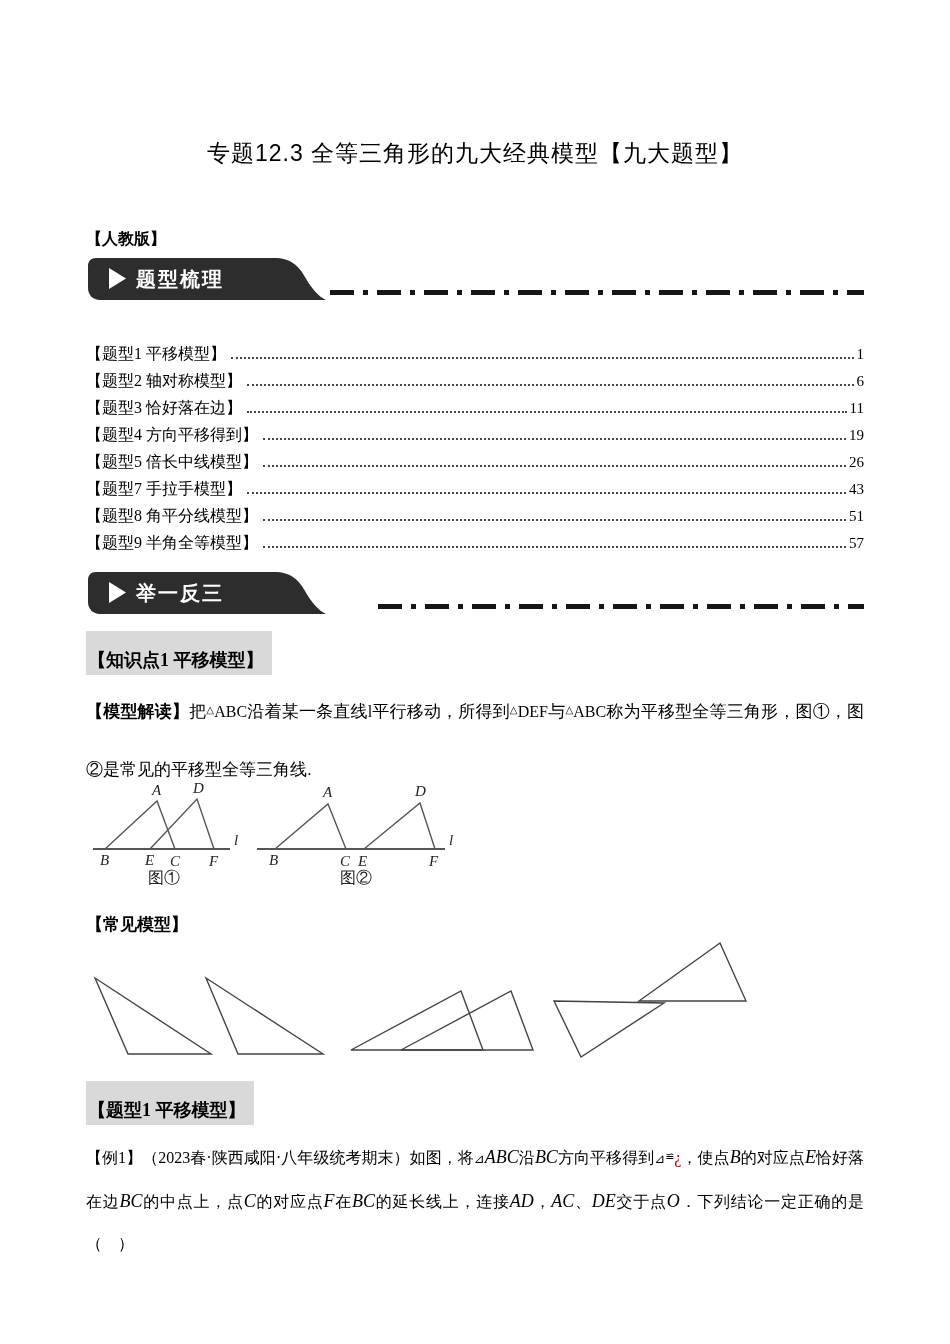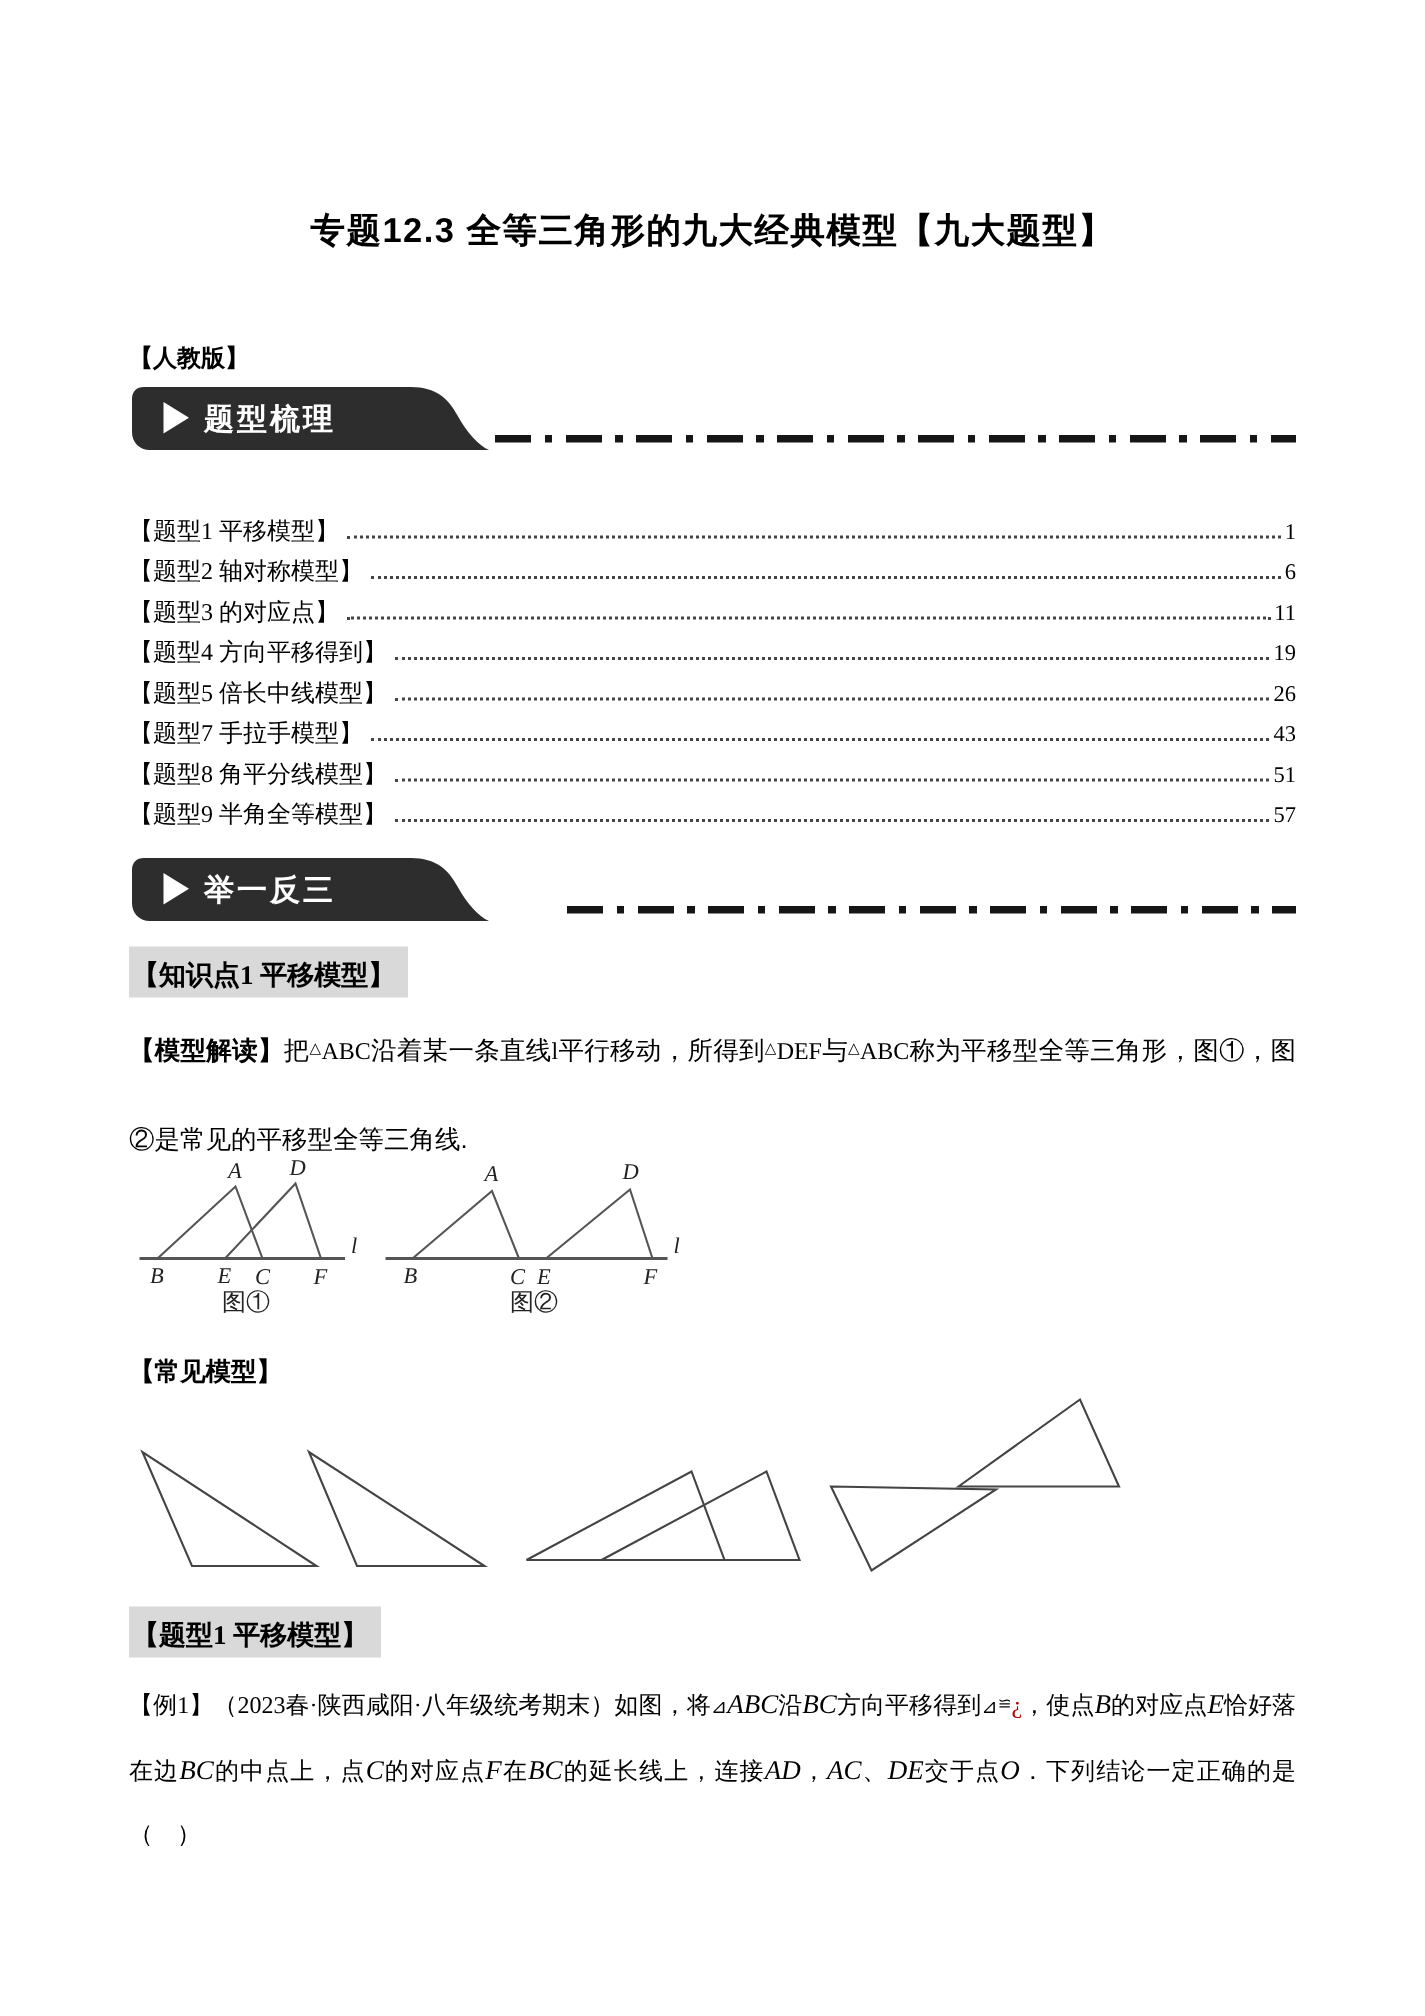--- a/index.html
+++ b/index.html
@@ -1,36 +1,36 @@
 <!DOCTYPE html>
 <html><head>
 <meta charset="utf-8">
 <style>
   * { margin:0; padding:0; box-sizing:border-box; }
   html,body { background:#ffffff; }
   body { width:950px; font-family:"Liberation Serif", serif; color:#000; }
   .page { position:relative; width:950px; height:1344px; background:#fff; overflow:hidden; padding:138px 86px 0 86px; }
 
-  .doc-title { text-align:center; font-family:"Liberation Sans", sans-serif; font-weight:bold; font-size:23px; letter-spacing:1px; color:#000; }
+  .doc-title { text-align:center; font-family:"Liberation Sans", sans-serif; font-weight:normal; font-size:23px; letter-spacing:1px; color:#000; }
   .edition { font-family:"Liberation Serif", serif; font-weight:bold; font-size:16px; margin-top:60px; }
 
   .banner-row { display:flex; width:100%; margin-top:6px; height:46px; }
   .banner-svg { flex:0 0 auto; }
   .dashline { flex:1 1 auto; align-self:flex-end; height:5px; margin:0 0 7px 4px;
     background:repeating-linear-gradient(90deg,#161616 0 24px,transparent 24px 33px,#161616 33px 38px,transparent 38px 47px); }
 
   .toc { margin-top:42px; }
   .toc-item { display:flex; align-items:baseline; height:27px; font-size:16px; font-family:"Liberation Serif", serif; }
   .toc-label { white-space:nowrap; }
   .toc-leader { flex:1; border-bottom:2px dotted #444; margin:0 3px 4px 5px; }
   .toc-page { white-space:nowrap; font-size:15px; }
 
   .banner-row.second { margin-top:10px;gap:48px; }
 
-  .hl-heading { display:inline-block; background:#d9d9d9; font-family:"Liberation Serif", serif; font-weight:bold; font-size:18px; padding:7px 8px 3px 2px; }
+  .hl-heading { display:inline-block; background:#d9d9d9; font-family:"Liberation Serif", serif; font-weight:bold; font-size:18px; padding:17px 8px 3px 2px; }
   .kp-heading-wrap { margin-top:15px; }
 
   .interp { margin-top:6px; font-size:17px; line-height:58px; text-align:justify; font-family:"Liberation Sans", sans-serif; }
   .interp .lbl { font-weight:bold; }
   .interp .tri { font-size:10px; vertical-align:4px; font-family:"Liberation Sans", sans-serif; }
   .interp .mu { font-family:"Liberation Serif", serif; font-size:16px; }
 
   .figures { display:flex; margin-top:-18px; margin-left:4px; }
   .fig2wrap { margin-left:2px; }
   .fig-svg text { font-family:"Liberation Serif", serif; }
@@ -71,21 +71,21 @@
       <span class="toc-label">【题型1 平移模型】</span>
       <span class="toc-leader"></span>
       <span class="toc-page">1</span>
     </div>
     <div class="toc-item">
       <span class="toc-label">【题型2 轴对称模型】</span>
       <span class="toc-leader"></span>
       <span class="toc-page">6</span>
     </div>
     <div class="toc-item">
-      <span class="toc-label">【题型3 的对应点】</span>
+      <span class="toc-label">【题型3 恰好落在边】</span>
       <span class="toc-leader"></span>
       <span class="toc-page">11</span>
     </div>
     <div class="toc-item">
       <span class="toc-label">【题型4 方向平移得到】</span>
       <span class="toc-leader"></span>
       <span class="toc-page">19</span>
     </div>
     <div class="toc-item">
       <span class="toc-label">【题型5 倍长中线模型】</span>

